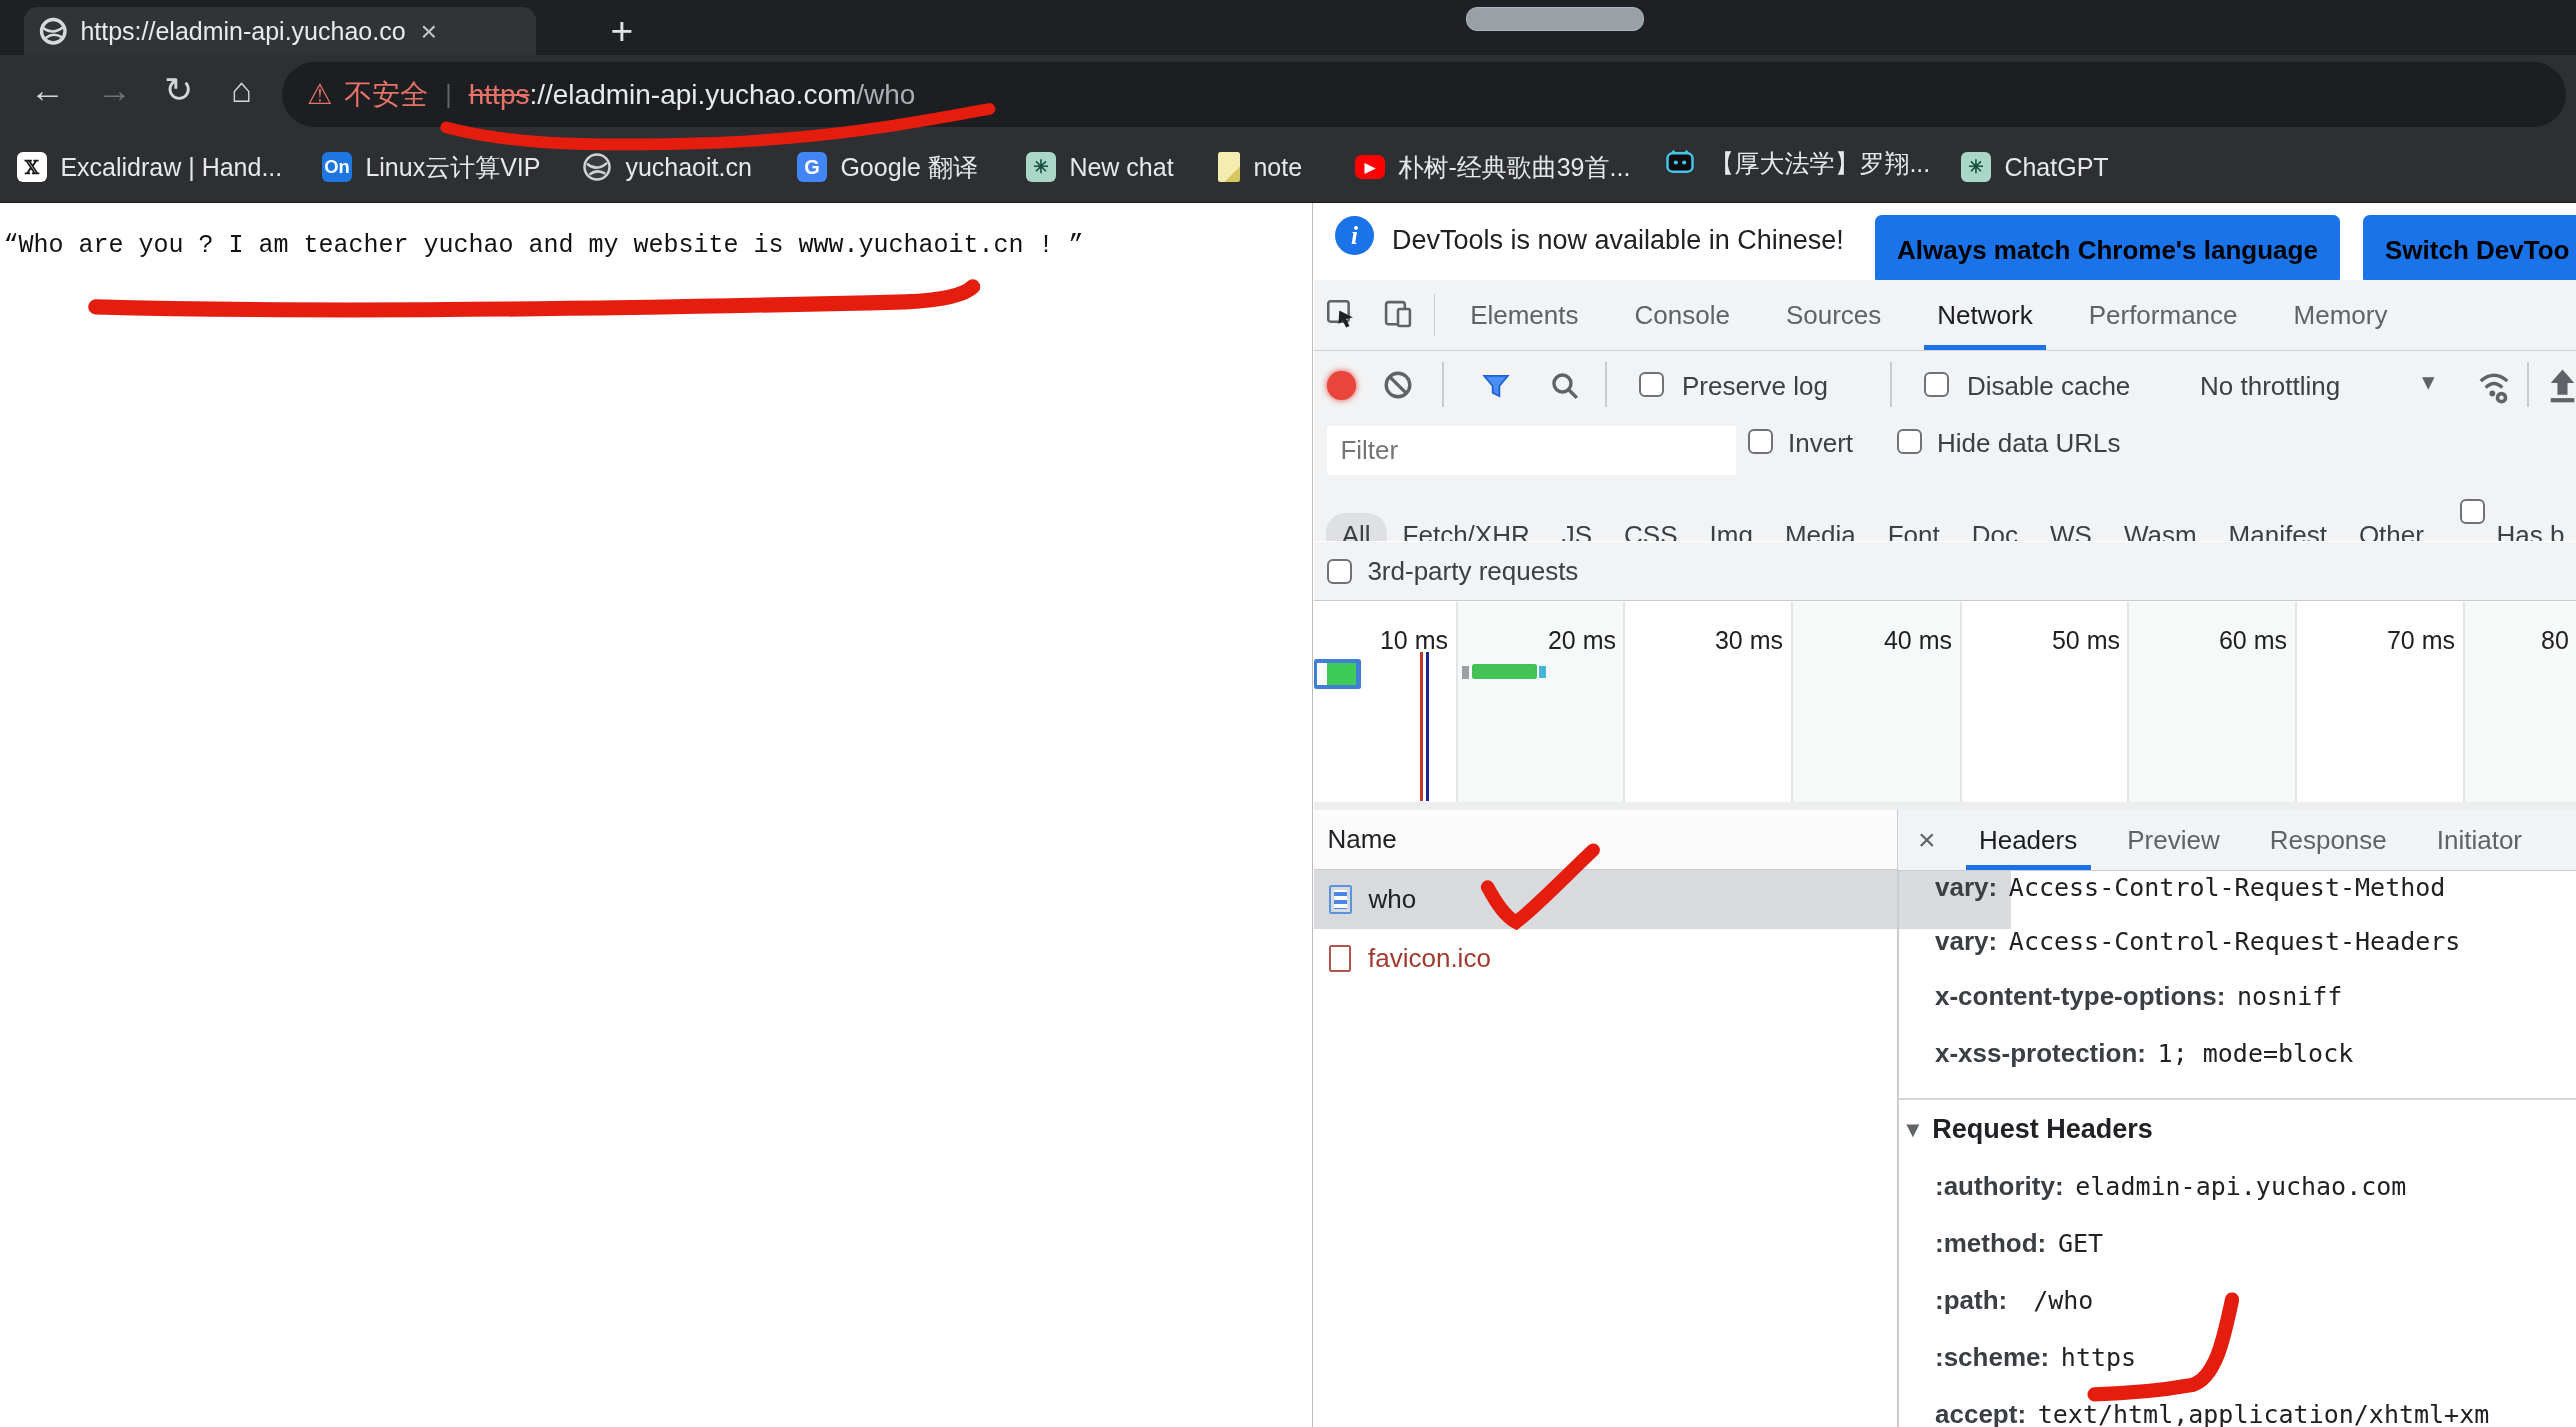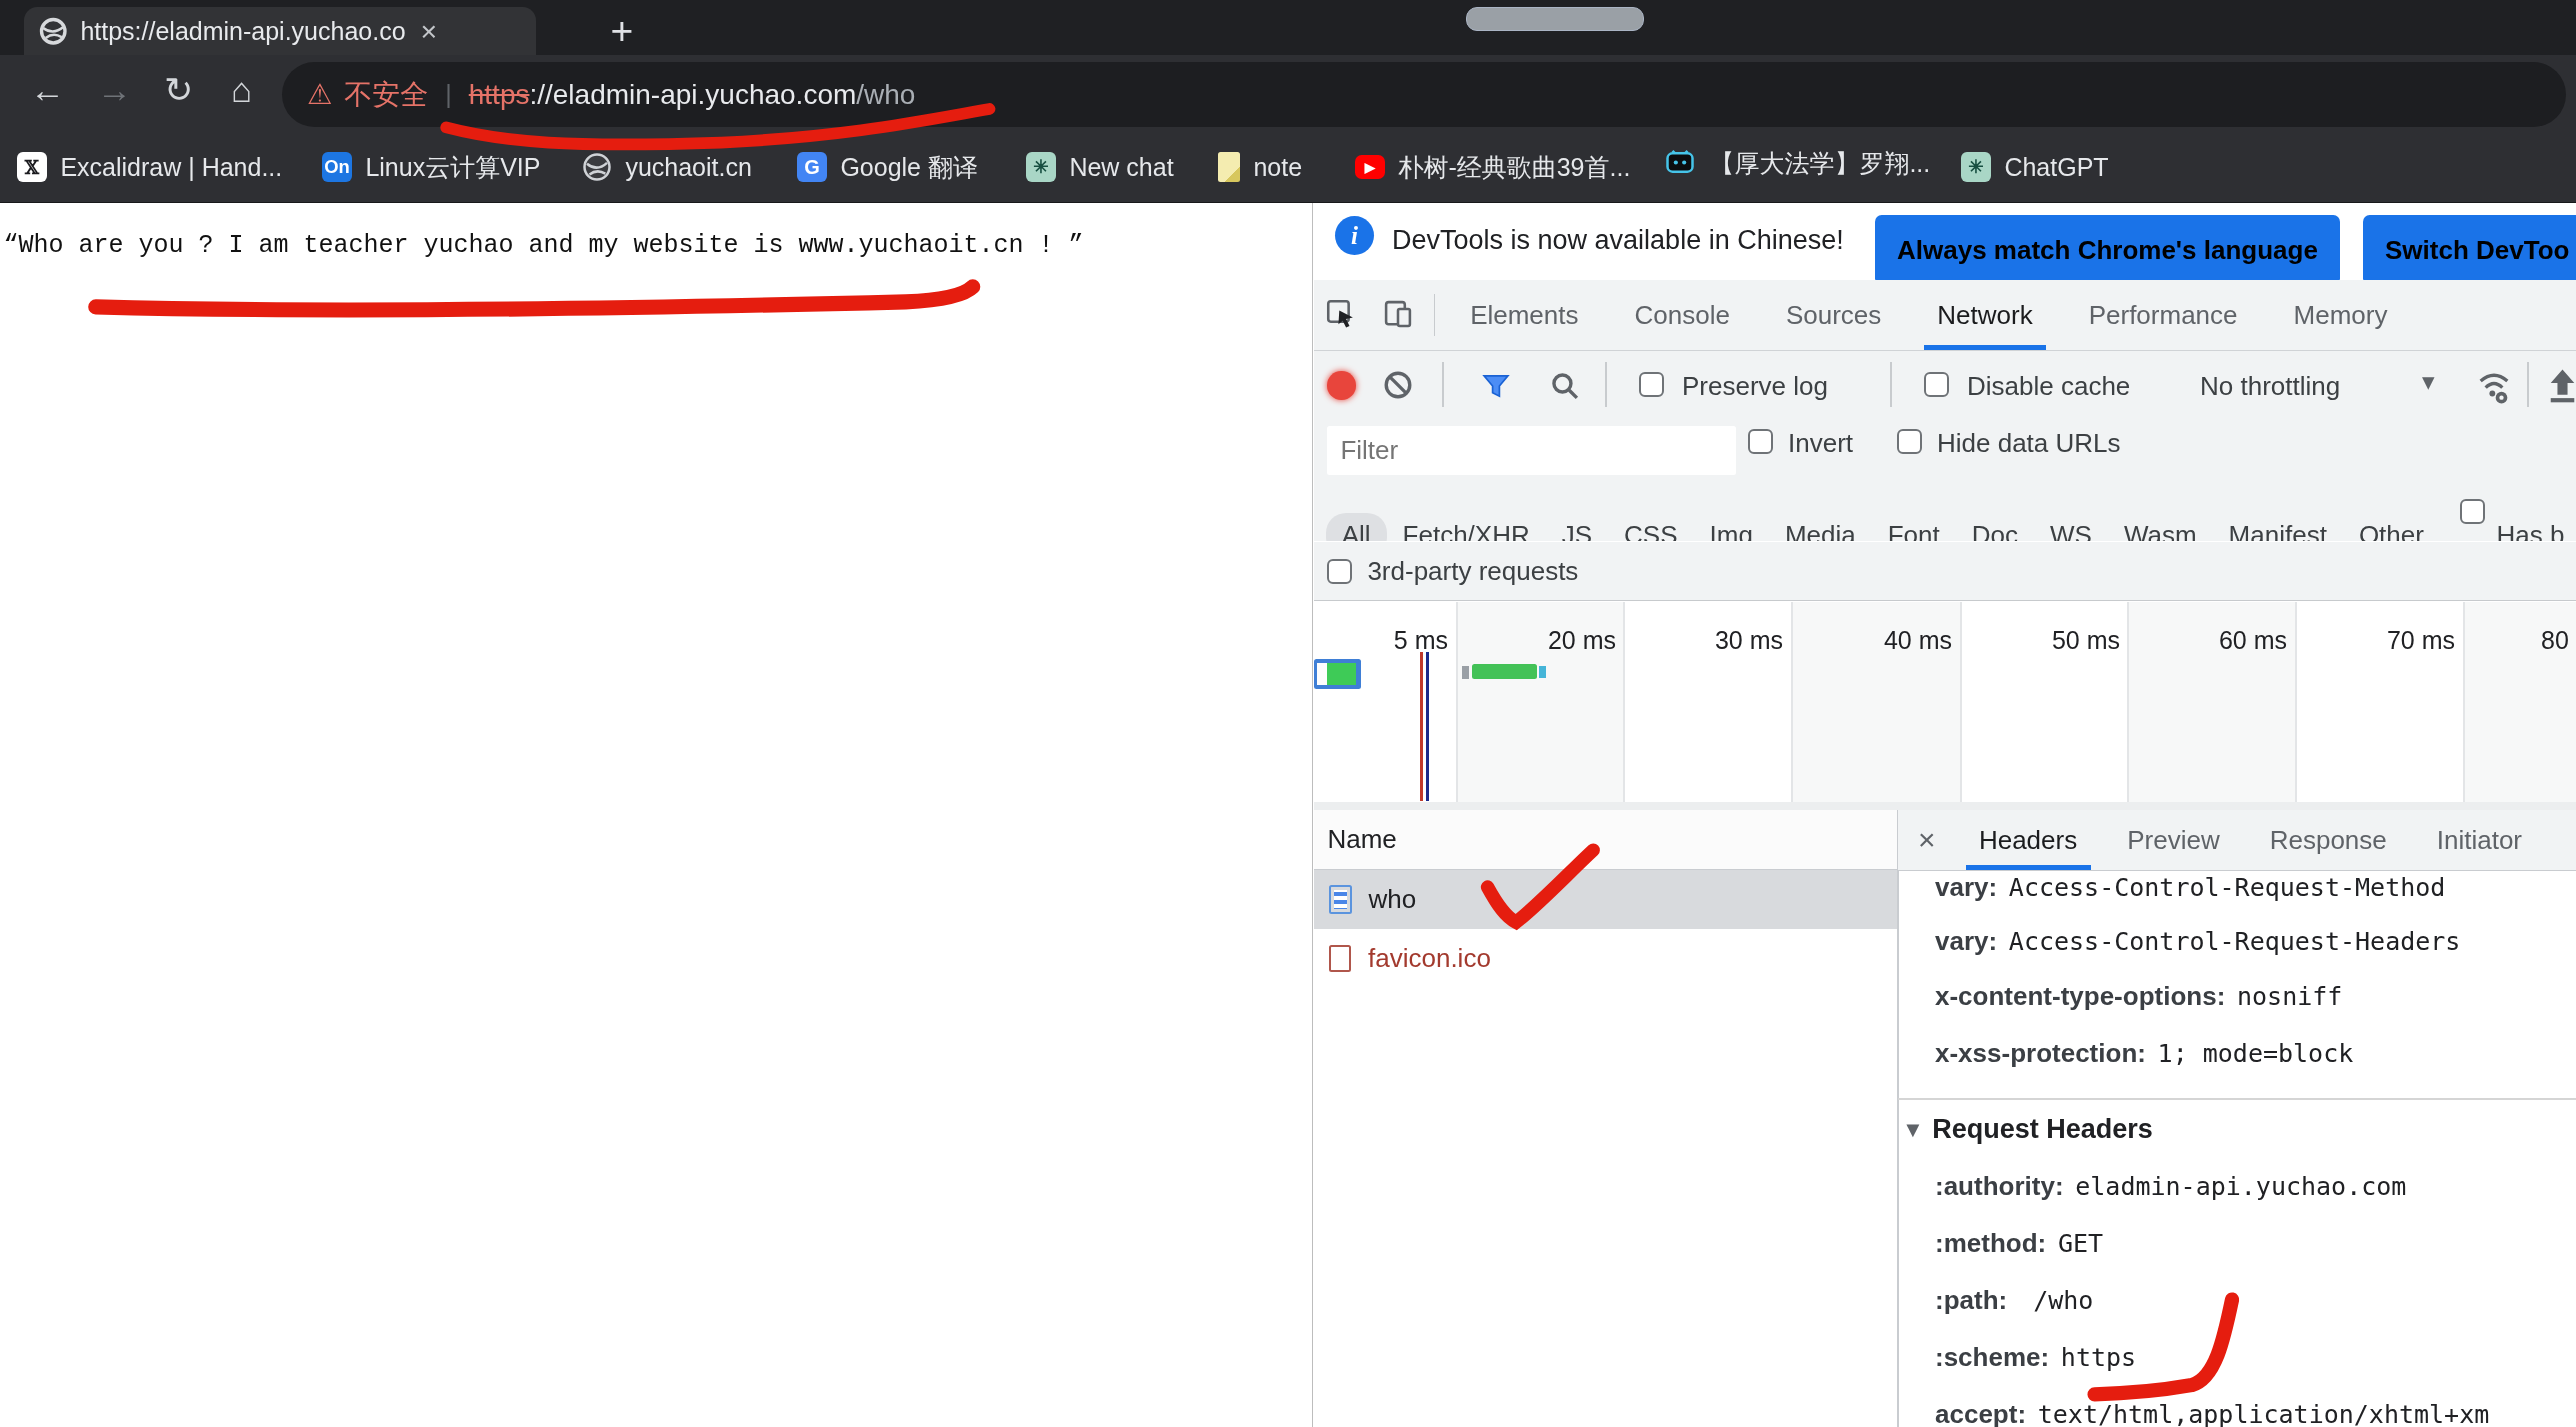--- a/index.html
+++ b/index.html
@@ -61,21 +61,21 @@
   
   .tl{left:1314px;top:602px;width:1262px;height:200px;background:#fff;overflow:hidden;border-bottom:0.8px solid #cfd2d5;}
   .tlcol{position:absolute;top:0;height:200px;}
   .tlgrid{position:absolute;top:0;width:1.7px;height:200px;background:#e3e5e7;}
   .tltick{position:absolute;top:23.5px;width:134px;text-align:right;font-size:25px;color:#202124;}
   .tlstrip{left:1314px;top:802px;width:1262px;height:8.4px;background:#eceeef;border-bottom:0.8px solid #cfd2d5;}
   
   .namehdr{left:1314px;top:810px;width:583px;height:60px;background:#fbfbfb;border-bottom:1.7px solid #c9ccd0;
            display:flex;align-items:center;padding-left:13.4px;box-sizing:border-box;font-size:26px;color:#202124;}
   .listdiv{left:1897px;top:810px;width:1.7px;height:617px;background:#c9ccd0;}
-  .row{left:1314px;width:583px;height:59px;display:flex;align-items:center;gap:17px;padding-left:15px;box-sizing:border-box;font-size:26px;}
+  .row{left:1314px;width:697px;height:59px;display:flex;align-items:center;gap:17px;padding-left:15px;box-sizing:border-box;font-size:26px;}
   .docicon{width:22.6px;height:28.5px;border:2.5px solid #5b94de;border-radius:2.5px;background:
            repeating-linear-gradient(to bottom,#fff 0 4.2px,#4a86e8 4.2px 8.4px);background-clip:content-box;padding:2.5px;box-sizing:border-box;}
   .brokenicon{width:22px;height:27px;border:2.5px solid #b0564b;border-radius:2.5px;background:#fff;box-sizing:border-box;}
   
   .dtabs{left:1898px;top:810px;width:678px;height:60px;background:#f1f3f4;border-bottom:1.7px solid #c9ccd0;
          display:flex;align-items:center;}
   .dtab{font-size:26px;color:#5f6368;padding:0 25px;height:60px;display:flex;align-items:center;position:relative;white-space:nowrap;}
   .dtab.active{color:#1b1c1e;}
   .dtab.active::after{content:"";position:absolute;left:11.7px;right:11.7px;bottom:0;height:5px;background:#1a73e8;}
   .hline{display:flex;gap:11.7px;white-space:nowrap;align-items:baseline;text-align:center;}
@@ -279,21 +279,21 @@
     <div class="tlcol" style="left:477px;width:169px;background:#f7f8f8;"></div>
     <div class="tlcol" style="left:813px;width:168px;background:#f7f8f8;"></div>
     <div class="tlcol" style="left:1149px;width:113px;background:#f7f8f8;"></div>
     <div class="tlgrid" style="left:142px;"></div>
     <div class="tlgrid" style="left:309px;"></div>
     <div class="tlgrid" style="left:477px;"></div>
     <div class="tlgrid" style="left:646px;"></div>
     <div class="tlgrid" style="left:813px;"></div>
     <div class="tlgrid" style="left:981px;"></div>
     <div class="tlgrid" style="left:1149px;"></div>
-    <div class="tltick" style="left:0px;">5 ms</div>
+    <div class="tltick" style="left:0px;">10 ms</div>
     <div class="tltick" style="left:168px;">20 ms</div>
     <div class="tltick" style="left:335px;">30 ms</div>
     <div class="tltick" style="left:504px;">40 ms</div>
     <div class="tltick" style="left:672px;">50 ms</div>
     <div class="tltick" style="left:839px;">60 ms</div>
     <div class="tltick" style="left:1007px;">70 ms</div>
     <div class="tltick" style="left:1227px;width:50px;text-align:left;">80</div>
 
     <div style="position:absolute;left:0px;top:57px;width:47px;height:30px;background:#3f7fd6;border-radius:2.5px;">
       <div style="position:absolute;left:3.4px;top:4.2px;width:10px;height:22px;background:#fdfdfd;"></div>

